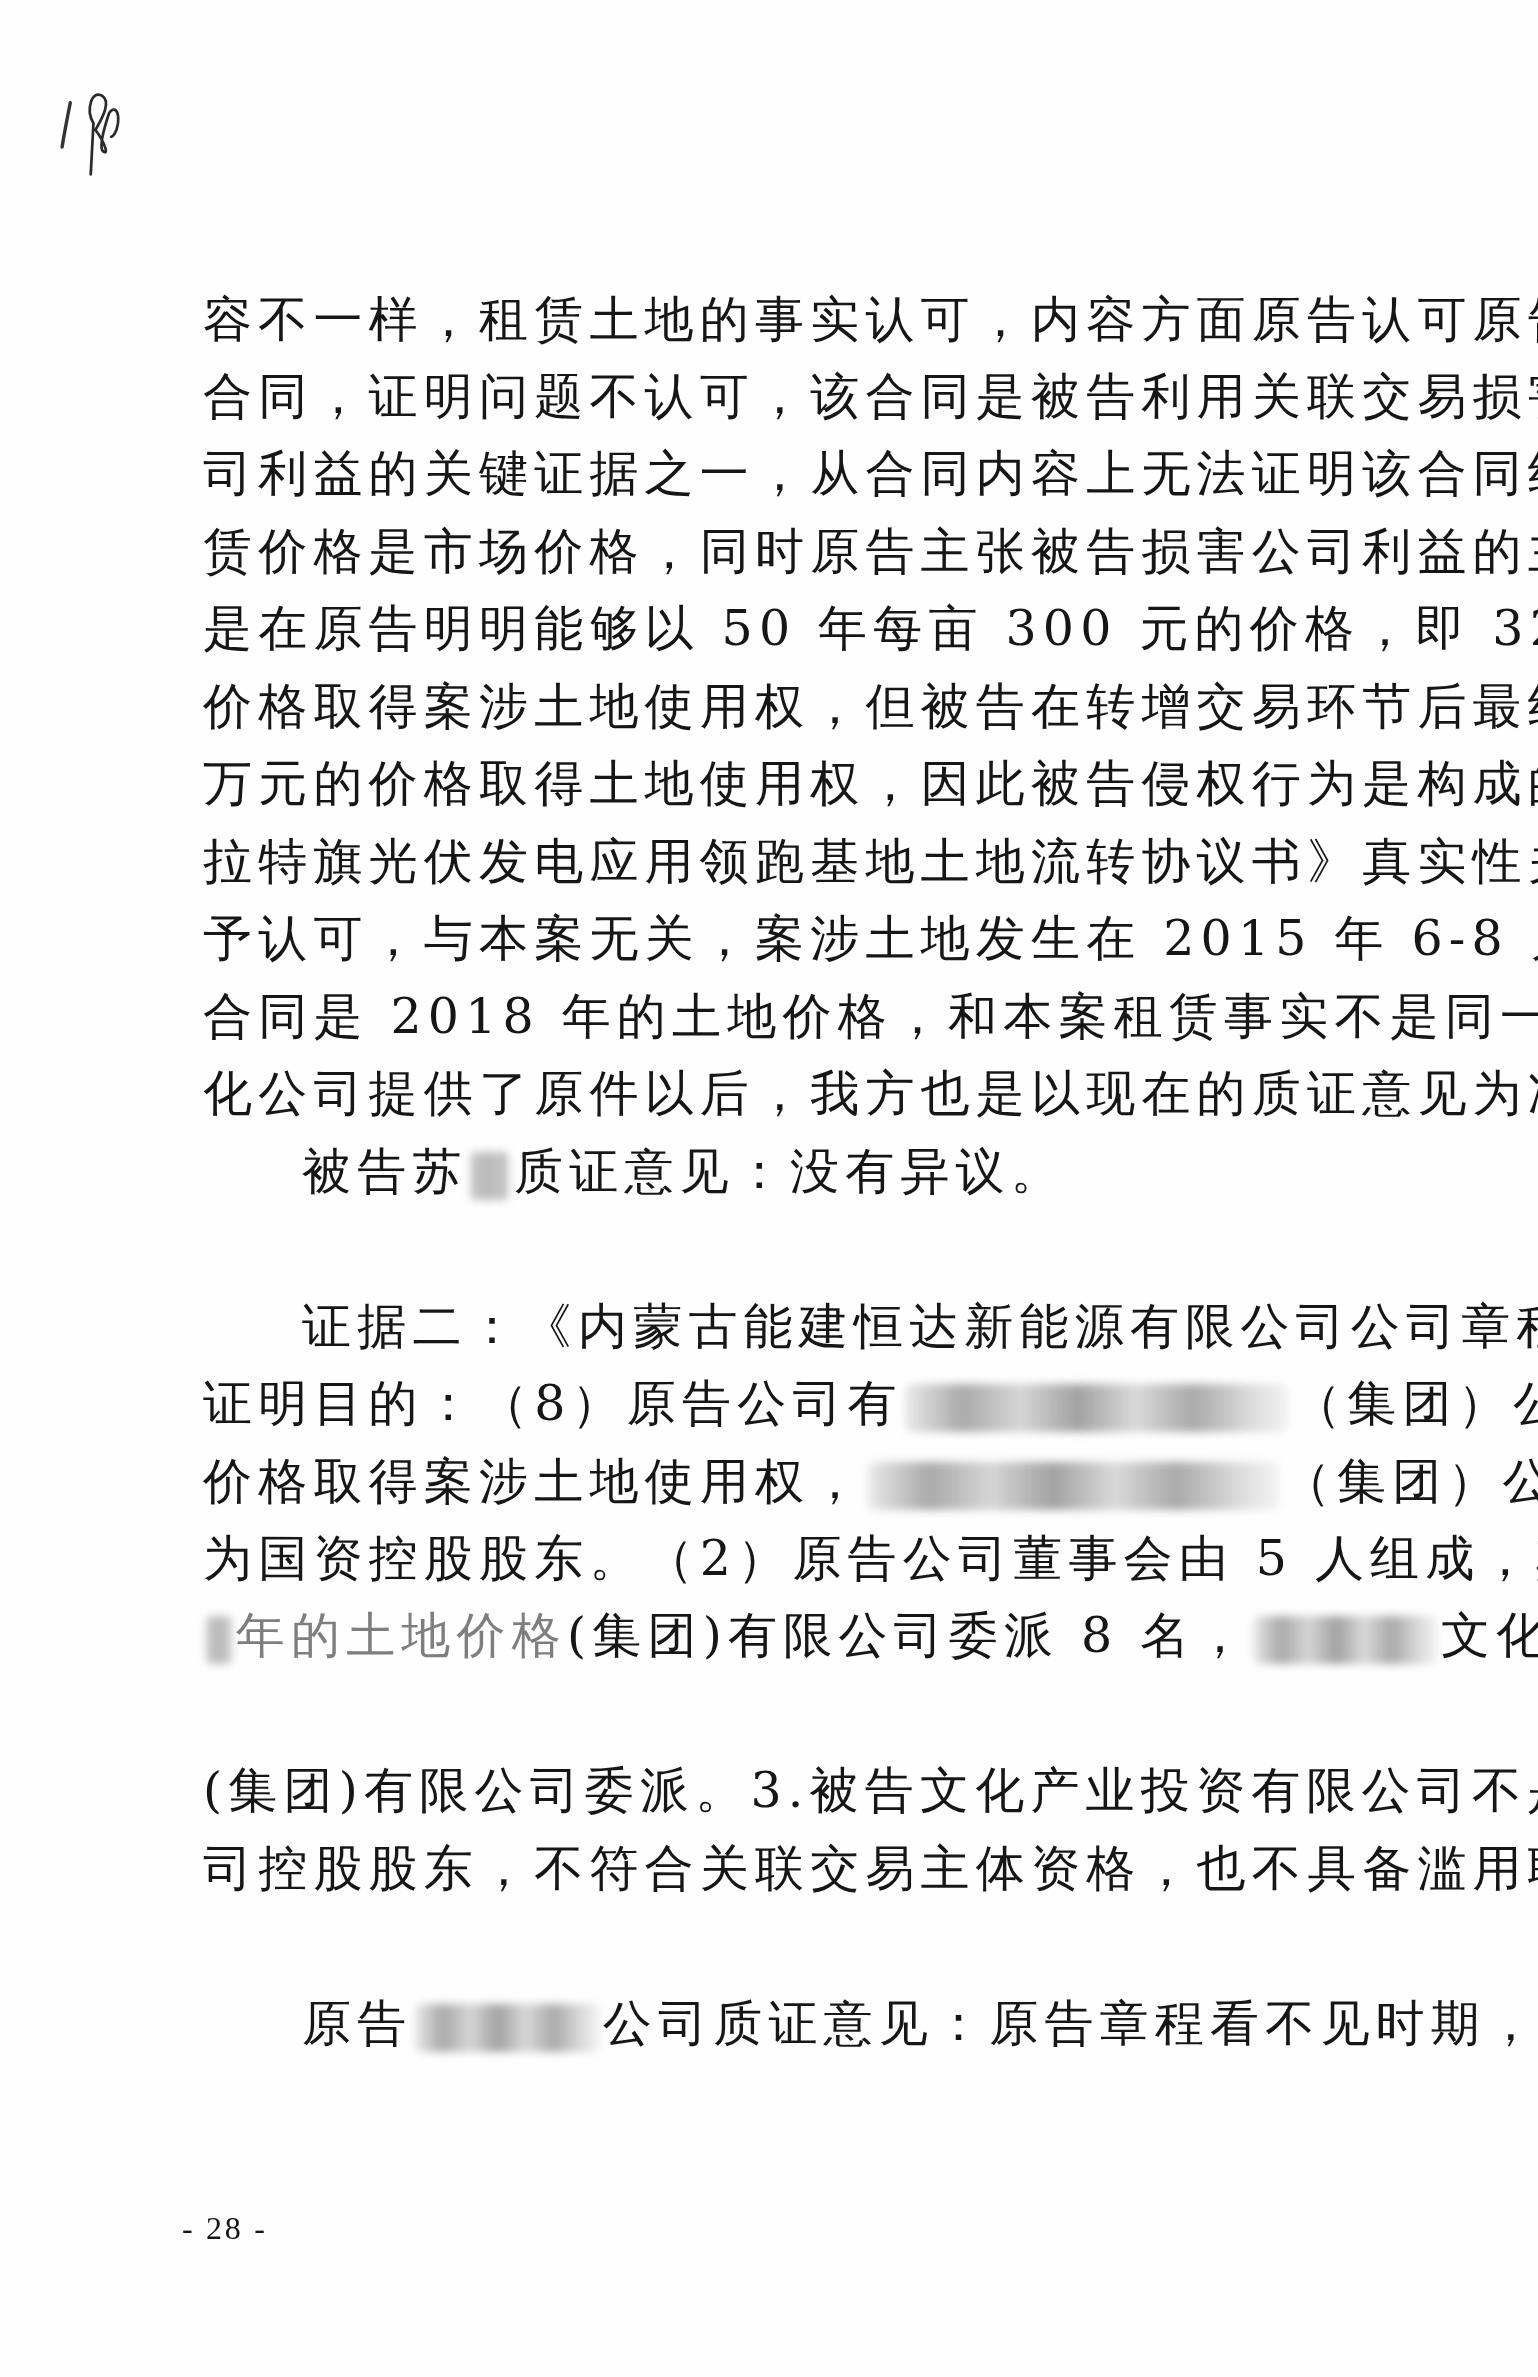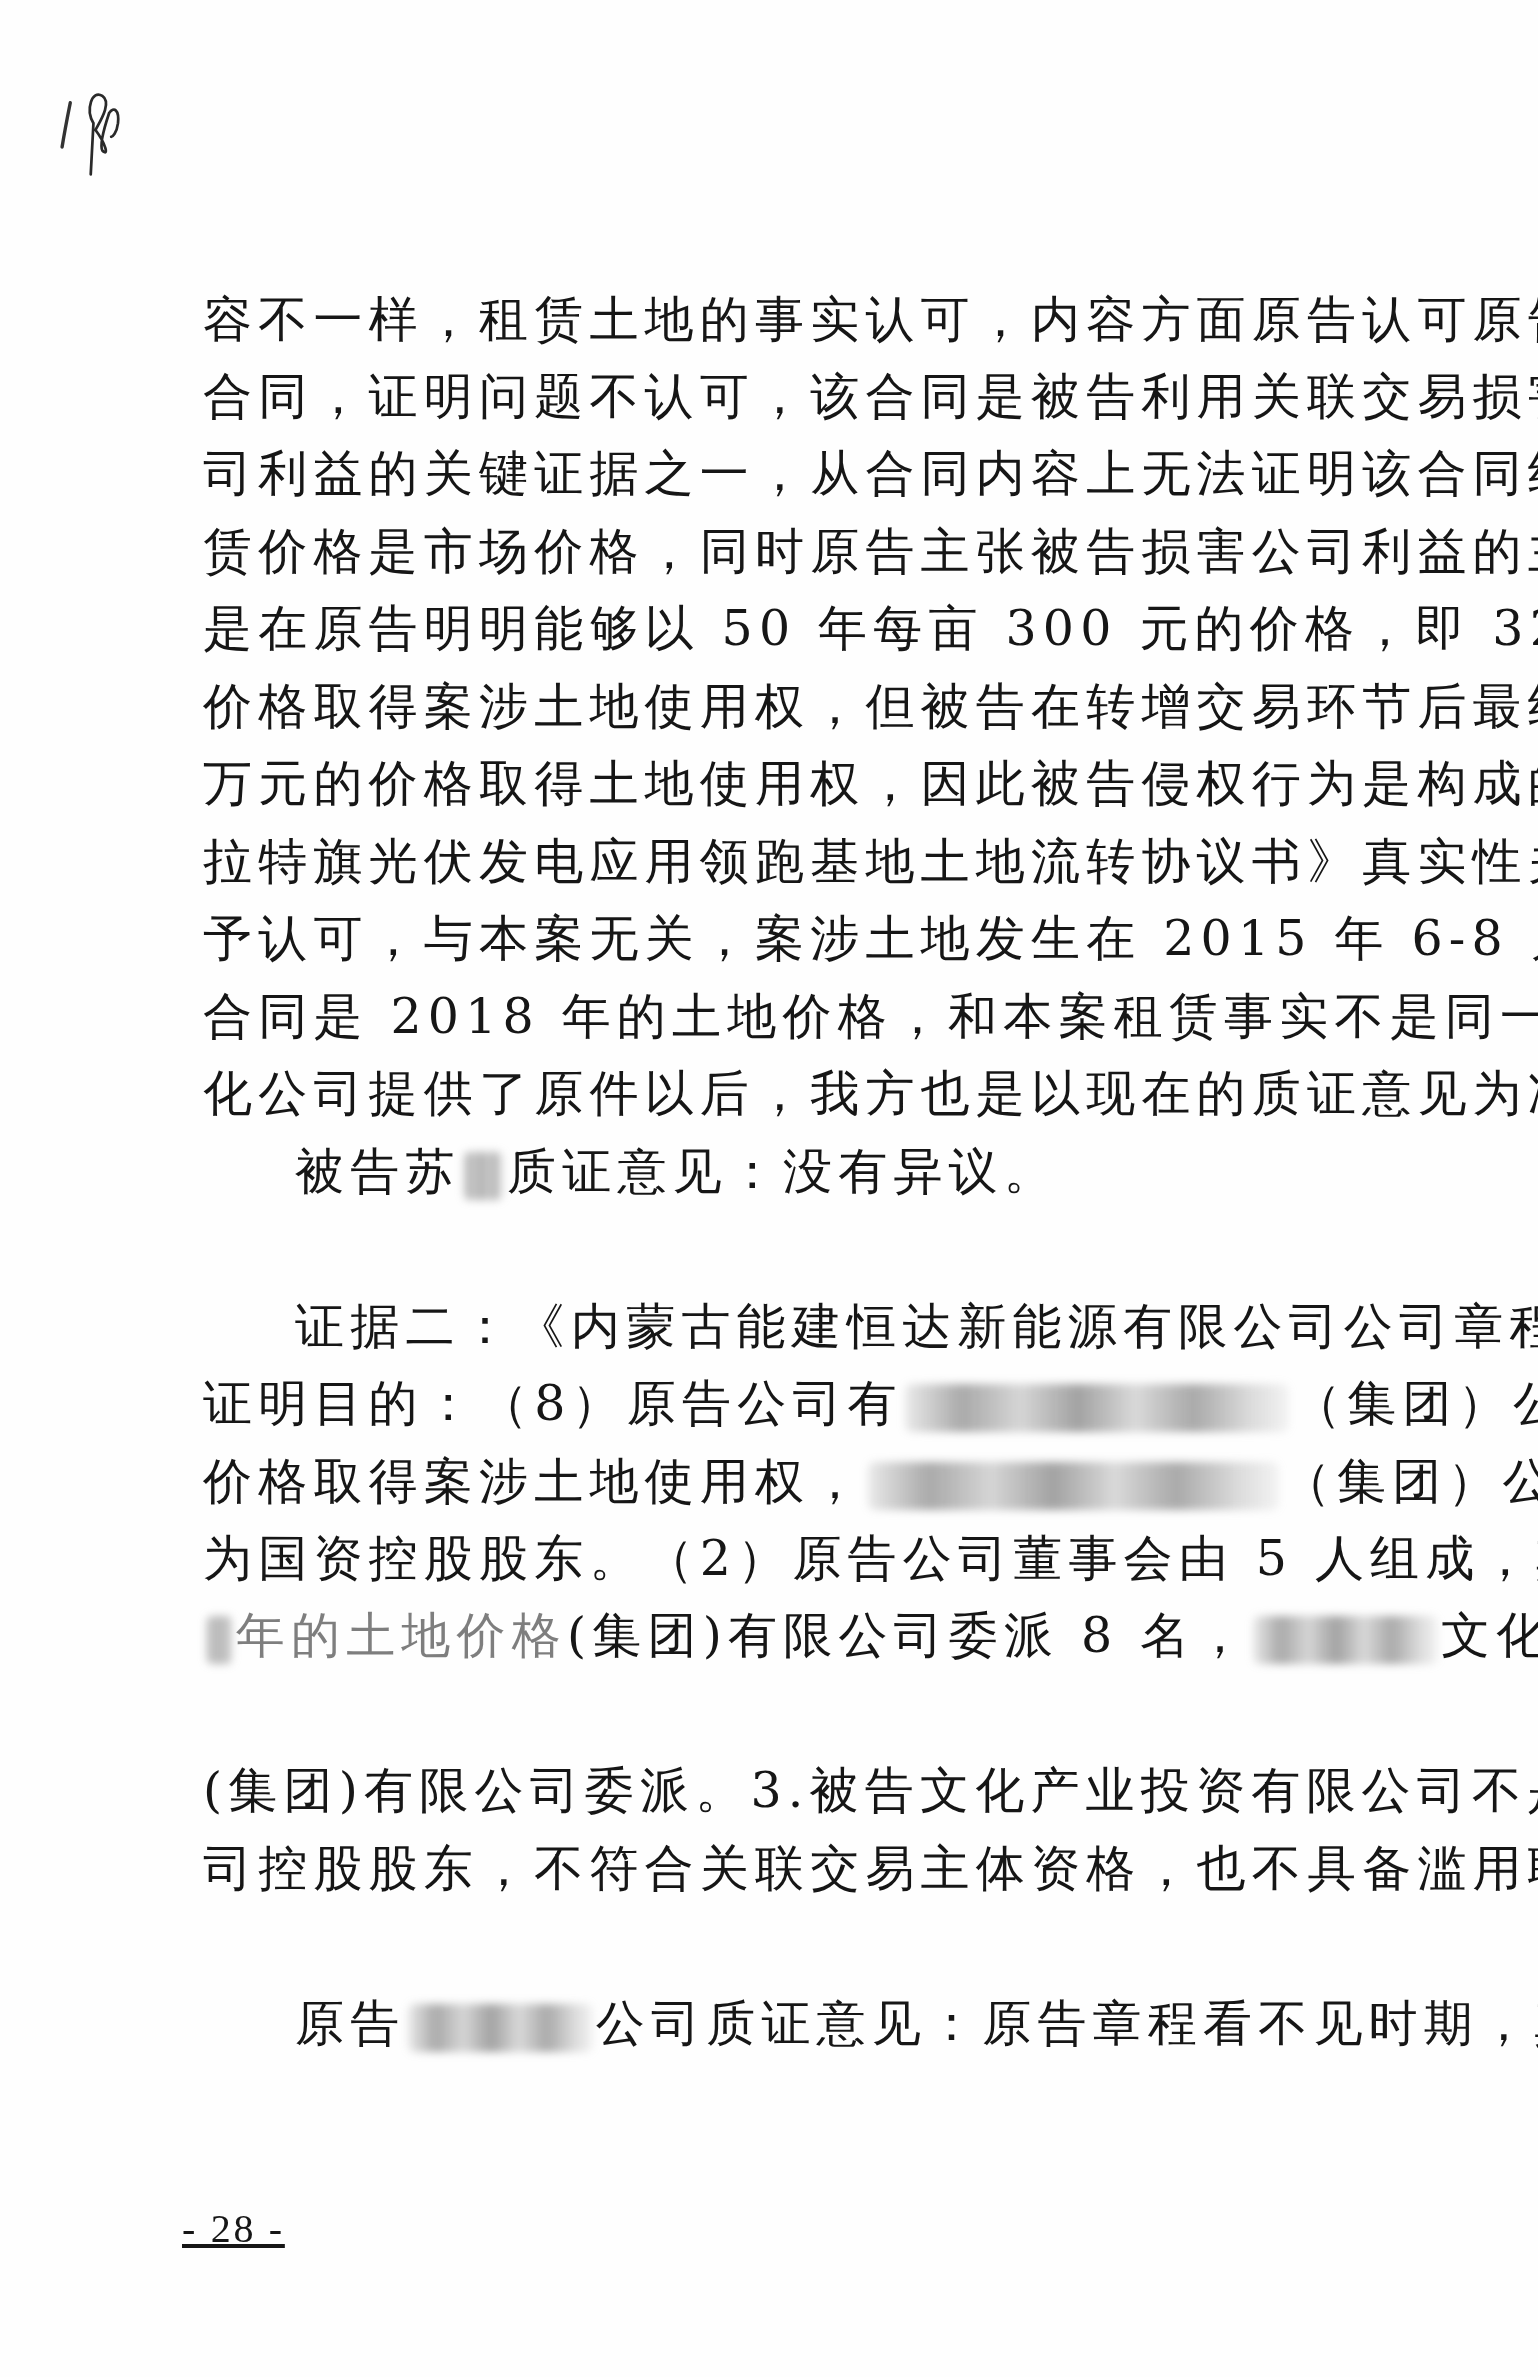--- a/index.html
+++ b/index.html
@@ -9,30 +9,30 @@
   }
   .page { position:absolute; left:0; top:0; width:1538px; height:2377px; background:#fefefe; }
   .handwritten-mark {
     position:absolute; left:58px; top:82px; width:75px; height:96px;
   }
   .line {
     position:absolute; left:203px; width:1289px; height:69px;
     font-size:49px; line-height:69px; white-space:nowrap;
     letter-spacing:6.2px; text-align:justify; text-align-last:justify;
   }
-  .line.indent { left:295px; width:1197px; }
+  .line.indent { left:302px; width:1197px; }
   .line.short { text-align-last:left; }
   .redact {
     display:inline-block; height:48px; vertical-align:middle;
     background: linear-gradient(90deg, rgba(120,120,120,0.15), rgba(100,100,100,0.55) 15%, rgba(140,140,140,0.35) 30%, rgba(100,100,100,0.6) 45%, rgba(150,150,150,0.35) 60%, rgba(100,100,100,0.55) 75%, rgba(140,140,140,0.3) 90%, rgba(150,150,150,0.1));
     filter: blur(4.1px); border-radius:6.9px; margin:0 2.7px;
   }
   .page-number {
-    position:absolute; left:182px; top:2201px; font-size:40px; line-height:55px;
-    font-family:"Liberation Serif","DejaVu Serif",serif; letter-spacing:2.7px;text-decoration:underline;
+    position:absolute; left:182px; top:2201px; font-size:32px; line-height:55px;
+    font-family:"Liberation Serif","DejaVu Serif",serif; letter-spacing:2.7px;
   }
 </style>
 </head>
 <body>
 
 <div class="page">
 
   <svg class="handwritten-mark" viewBox="0 0 110 140">
     <path d="M18 30 C 14 50, 10 70, 6 95" stroke="#333" stroke-width="5" fill="none" stroke-linecap="round"></path>
     <path d="M48 135 L 52 60 C 40 40, 50 10, 65 20 C 80 30, 60 60, 55 70 C 70 90, 75 110, 65 100 C 60 90, 70 60, 75 45 C 82 35, 90 40, 88 60 C 86 75, 80 80, 78 80" stroke="#2a2a2a" stroke-width="4" fill="none" stroke-linecap="round"></path>

